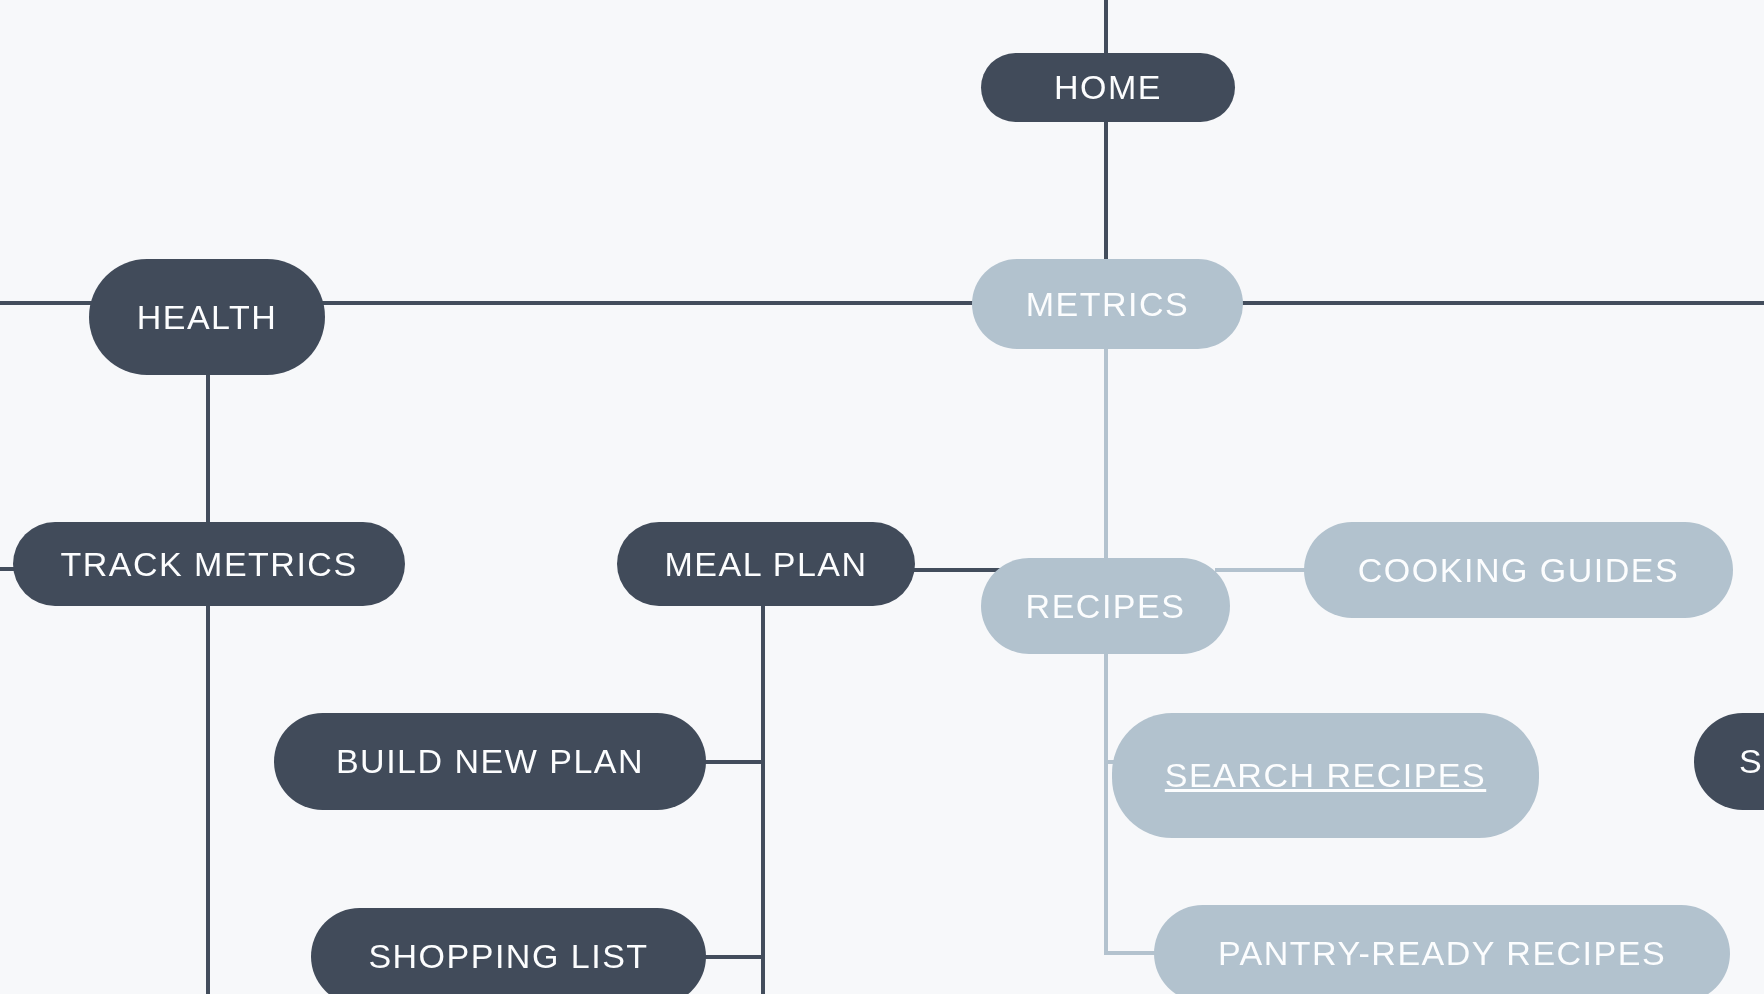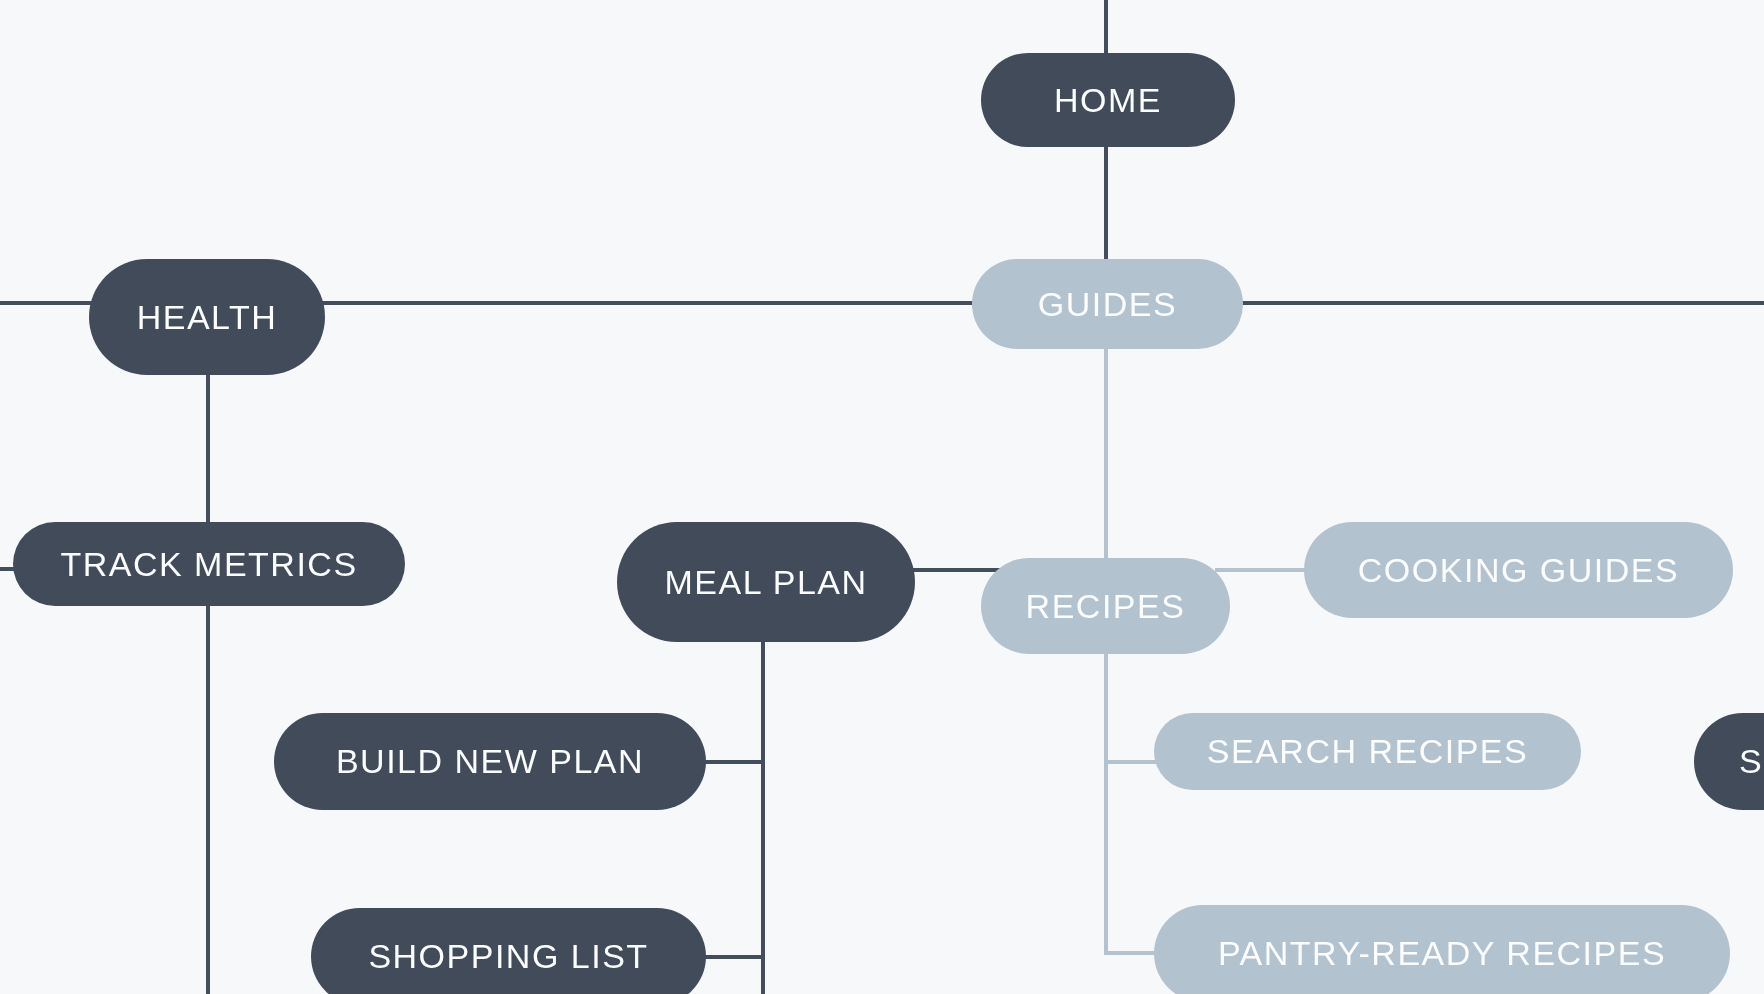--- a/index.html
+++ b/index.html
@@ -43,26 +43,26 @@
   <div class="line dark" style="left:0;      top:567px; width:40px;   height:4px;"></div>
   <div class="line dark" style="left:890px;  top:568px; width:110px;  height:4px;"></div>
   <div class="line dark" style="left:761px;  top:570px; width:4px;    height:424px;"></div>
   <div class="line dark" style="left:680px;  top:760px; width:85px;   height:4px;"></div>
   <div class="line dark" style="left:680px;  top:955px; width:85px;   height:4px;"></div>
   <div class="line light" style="left:1104px; top:305px; width:4px;    height:650px;"></div>
   <div class="line light" style="left:1215px; top:568px; width:100px;  height:4px;"></div>
   <div class="line light" style="left:1104px; top:760px; width:60px;   height:4px;"></div>
   <div class="line light" style="left:1104px; top:951px; width:60px;   height:4px;"></div>
 
-  <div class="node dark" style="left:981px;  top:53px;  width:254px; height:94px;">HOME</div>
+  <div class="node dark" style="left:981px;  top:53px;  width:254px; height:69px;">HOME</div>
   <div class="node dark" style="left:89px;   top:259px; width:236px; height:116px;">HEALTH</div>
-  <div class="node light" style="left:972px;  top:259px; width:271px; height:90px;">GUIDES</div>
+  <div class="node light" style="left:972px;  top:259px; width:271px; height:90px;">METRICS</div>
   <div class="node dark" style="left:13px;   top:522px; width:392px; height:84px;">TRACK METRICS</div>
-  <div class="node dark" style="left:617px;  top:522px; width:298px; height:120px;">MEAL PLAN</div>
+  <div class="node dark" style="left:617px;  top:522px; width:298px; height:84px;">MEAL PLAN</div>
   <div class="node light" style="left:981px;  top:522px; width:249px; height:96px;margin-top:36px;">RECIPES</div>
   <div class="node dark" style="left:274px;  top:713px; width:432px; height:97px;">BUILD NEW PLAN</div>
   <div class="node light" style="left:1304px; top:522px; width:429px; height:96px;">COOKING GUIDES</div>
-  <div class="node light" style="left:1154px; top:713px; width:427px; height:77px;">SEARCH RECIPES</div>
+  <div class="node light" style="left:1112px; top:713px; width:427px; height:125px;text-decoration:underline;">SEARCH RECIPES</div>
   <div class="node dark left-text" style="left:1694px; top:713px; width:400px; height:97px;">S</div>
   <div class="node dark" style="left:311px;  top:908px; width:395px; height:97px;">SHOPPING LIST</div>
   <div class="node light" style="left:1154px; top:905px; width:576px; height:97px;">PANTRY-READY RECIPES</div>
 
 </div>
 
 </body></html>

